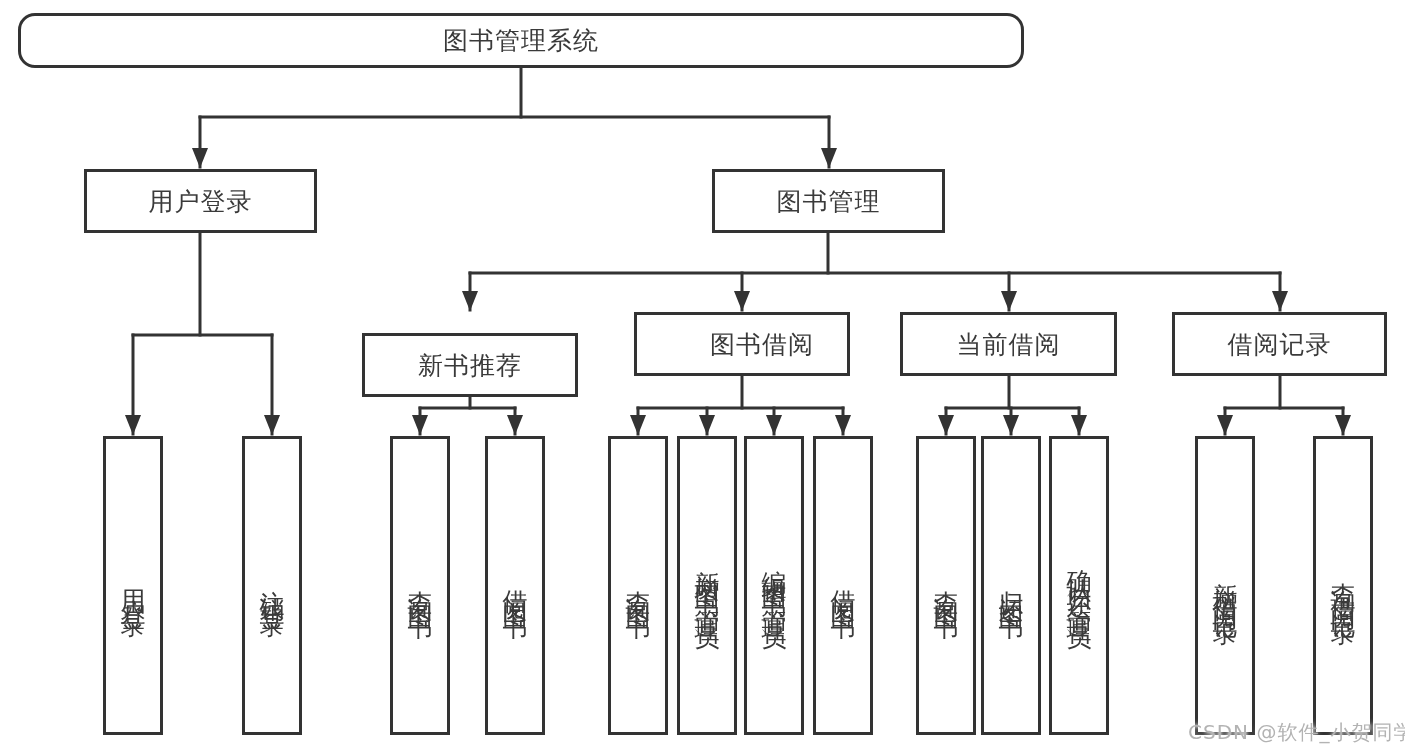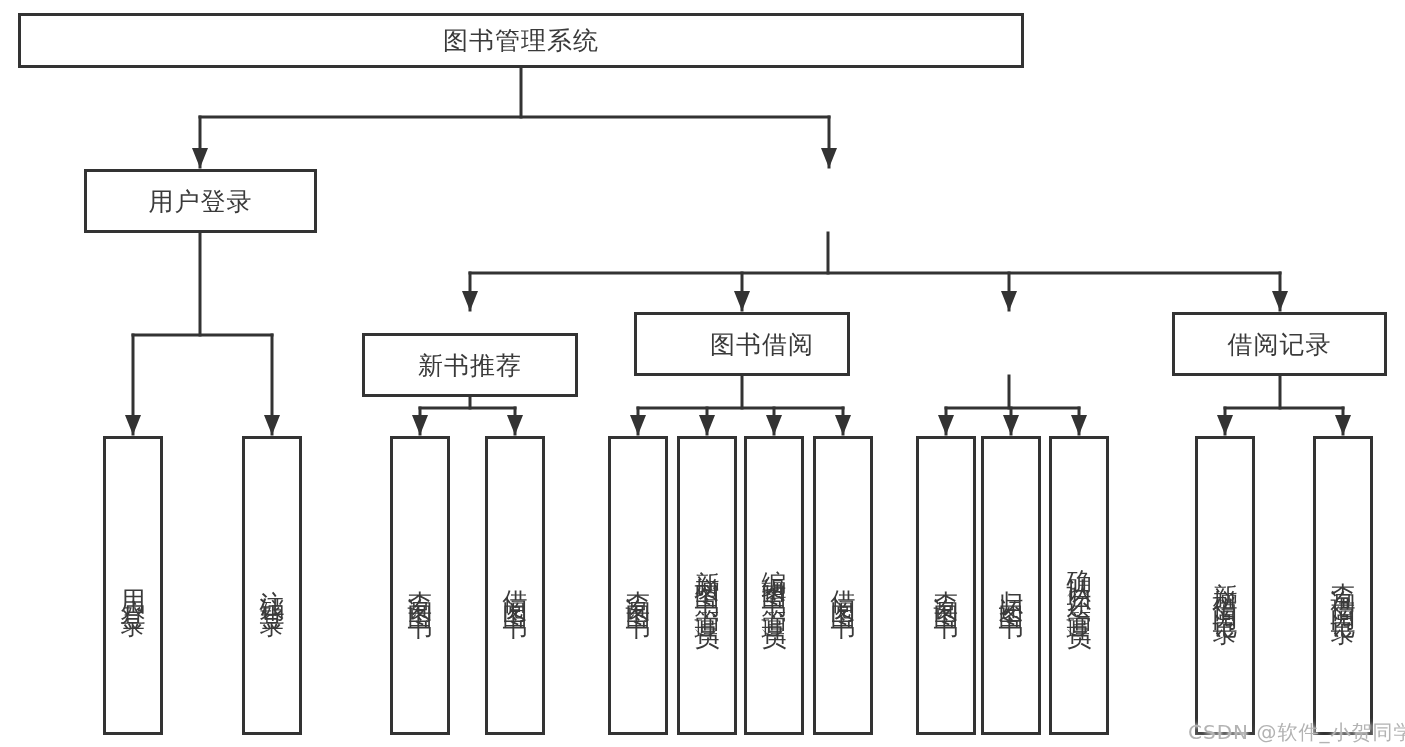--- a/index.html
+++ b/index.html
@@ -108,26 +108,28 @@
       <line x1="1011" y1="408" x2="1011" y2="434" marker-end="url(#arrow)"></line>
       <line x1="1079" y1="408" x2="1079" y2="434" marker-end="url(#arrow)"></line>
 
       <line x1="1280" y1="376" x2="1280" y2="408"></line>
       <line x1="1225" y1="408" x2="1343" y2="408"></line>
       <line x1="1225" y1="408" x2="1225" y2="434" marker-end="url(#arrow)"></line>
       <line x1="1343" y1="408" x2="1343" y2="434" marker-end="url(#arrow)"></line>
     </g>
   </svg>
 
-  <div class="node" style="left:18px; top:13px; width:1006px; height:55px;">图书管理系统</div>
+  <div class="node" style="left:18px; top:13px; width:1006px; height:55px;border-radius:17px;">图书管理系统</div>
 
   <div class="node" style="left:84px; top:169px; width:233px; height:64px;">用户登录</div>
+  <div class="node" style="left:712px; top:169px; width:233px; height:64px;">图书管理</div>
 
   <div class="node" style="left:362px; top:312px; width:216px; height:64px;margin-top:21px;">新书推荐</div>
   <div class="node" style="left:634px; top:312px; width:216px; height:64px;padding-left:40px;">图书借阅</div>
+  <div class="node" style="left:900px; top:312px; width:217px; height:64px;">当前借阅</div>
   <div class="node" style="left:1172px; top:312px; width:215px; height:64px;">借阅记录</div>
 
   <div class="leaf" style="left:103px;">
     <span class="vtext">用户登录</span>
   </div>
   <div class="leaf" style="left:242px;">
     <span class="vtext">注销登录</span>
   </div>
 
   <div class="leaf" style="left:390px;">

